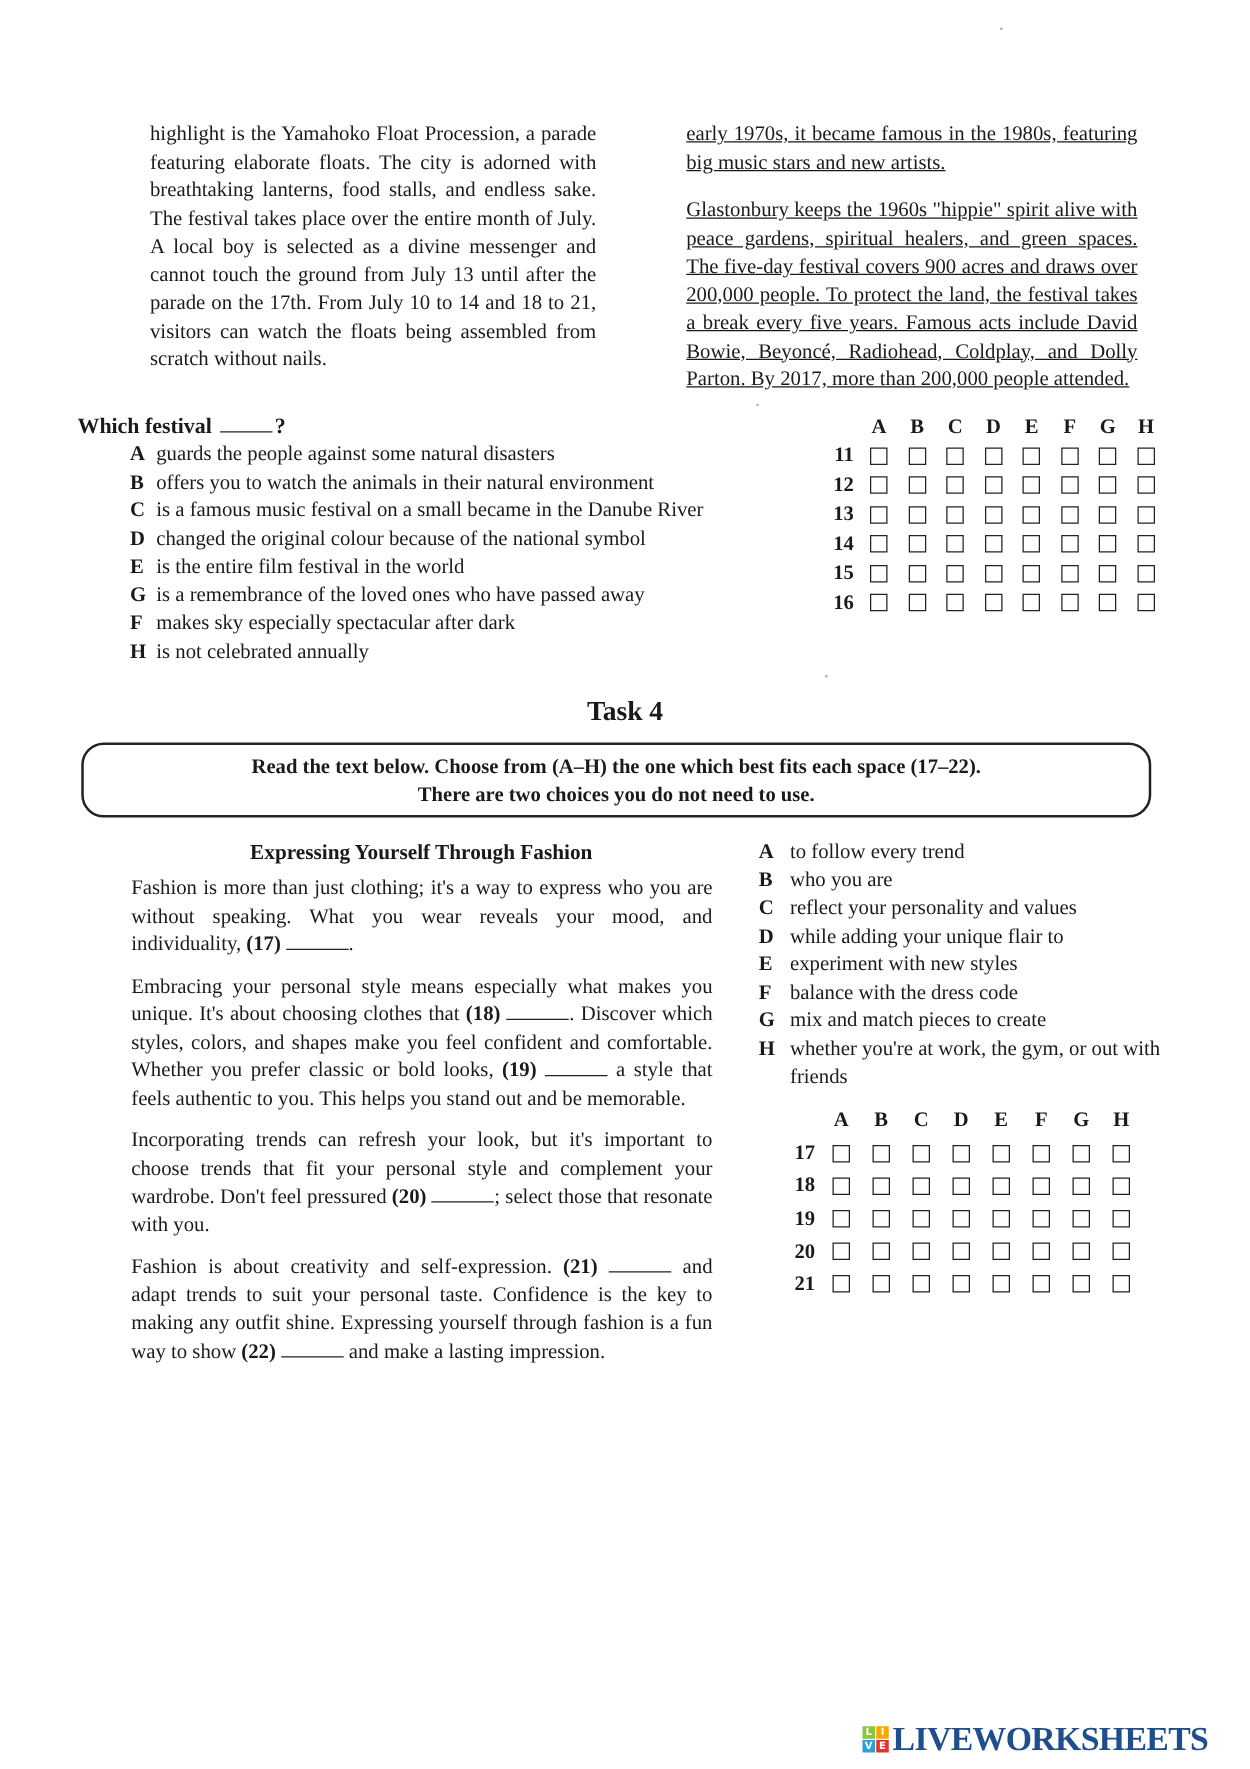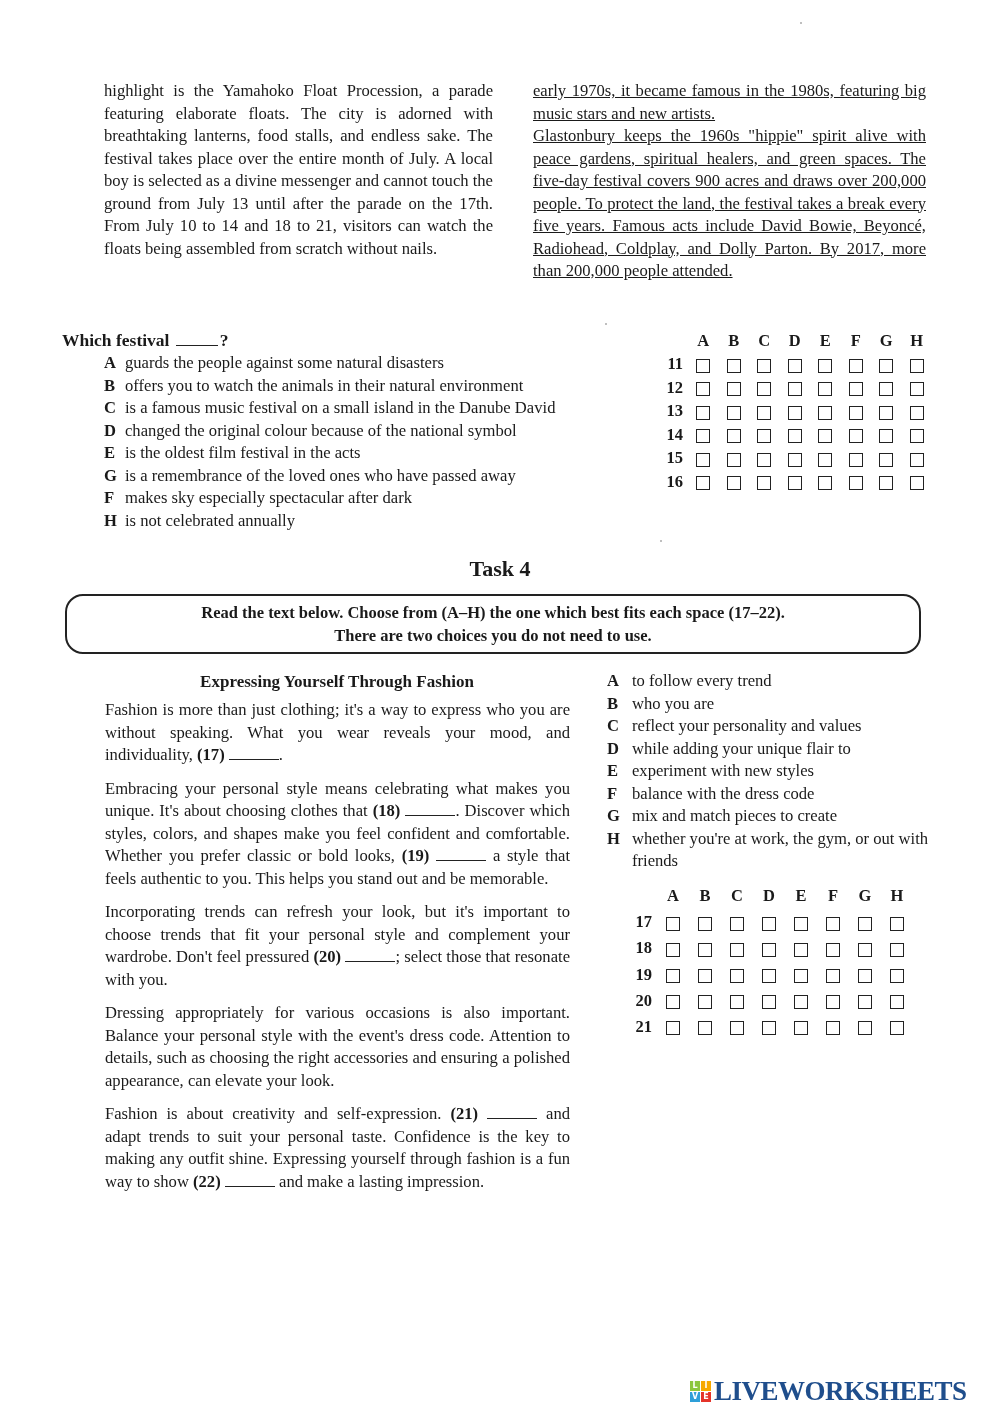--- a/index.html
+++ b/index.html
@@ -5,21 +5,21 @@
   html, body { margin: 0; padding: 0; background: #ffffff; }
   body {
     width: 1000px; height: 1415px; position: relative; overflow: hidden;
     font-family: "Liberation Serif", "DejaVu Serif", serif;
     color: #1a1a1a;
   }
   .abs { position: absolute; }
   .para {
     font-size: 16.6px; line-height: 22.5px; text-align: justify;
   }
-  .para p { margin: 0; }
+  .para p { margin: 16px; }
   .col1 { left: 104px; top: 80px; width: 389px; }
   .col2 { left: 533px; top: 80px; width: 393px; text-decoration: underline; }
 
   .q-title { left: 62px; top: 330px; font-size: 17.5px; font-weight: bold; }
   .q-title .blank { display: inline-block; width: 42px; border-bottom: 1.5px solid #222; margin: 0 2px; height: 14px; }
   .opt-list { left: 104px; top: 352px; font-size: 16.6px; line-height: 22.5px; }
   .opt { white-space: nowrap; }
   .opt .letter { font-weight: bold; display: inline-block; width: 21px; }
 
   .grid { font-weight: bold; font-size: 16px; }
@@ -74,23 +74,23 @@
 </div>
 
 <div class="abs q-title">
   <span>Which festival</span>
   <span class="blank"></span><span>?</span>
 </div>
 
 <div class="abs opt-list">
   <div class="opt"><span class="letter">A</span><span>guards the people against some natural disasters</span></div>
   <div class="opt"><span class="letter">B</span><span>offers you to watch the animals in their natural environment</span></div>
-  <div class="opt"><span class="letter">C</span><span>is a famous music festival on a small island in the Danube David</span></div>
+  <div class="opt"><span class="letter">C</span><span>is a famous music festival on a small became in the Danube River</span></div>
   <div class="opt"><span class="letter">D</span><span>changed the original colour because of the national symbol</span></div>
-  <div class="opt"><span class="letter">E</span><span>is the oldest film festival in the acts</span></div>
+  <div class="opt"><span class="letter">E</span><span>is the entire film festival in the world</span></div>
   <div class="opt"><span class="letter">G</span><span>is a remembrance of the loved ones who have passed away</span></div>
   <div class="opt"><span class="letter">F</span><span>makes sky especially spectacular after dark</span></div>
   <div class="opt"><span class="letter">H</span><span>is not celebrated annually</span></div>
 </div>
 
 <div class="abs grid grid1">
   <table>
     <thead>
       <tr>
         <th></th>
@@ -182,33 +182,32 @@
 </div>
 
 <div class="abs fash-title">Expressing Yourself Through Fashion</div>
 <div class="abs para fashion">
   <p>
     <span>Fashion is more than just clothing; it's a way to express who you are without speaking. What you wear reveals your mood, and individuality,</span>
     <span class="num-b">(17)</span>
     <span class="gap"></span><span>.</span>
   </p>
   <p>
-    <span>Embracing your personal style means celebrating what makes you unique. It's about choosing clothes that</span>
+    <span>Embracing your personal style means especially what makes you unique. It's about choosing clothes that</span>
     <span class="num-b">(18)</span>
     <span class="gap"></span><span>. Discover which styles, colors, and shapes make you feel confident and comfortable. Whether you prefer classic or bold looks,</span>
     <span class="num-b">(19)</span>
     <span class="gap"></span>
     <span>a style that feels authentic to you. This helps you stand out and be memorable.</span>
   </p>
   <p>
     <span>Incorporating trends can refresh your look, but it's important to choose trends that fit your personal style and complement your wardrobe. Don't feel pressured</span>
     <span class="num-b">(20)</span>
     <span class="gap"></span><span>; select those that resonate with you.</span>
   </p>
-  <p>Dressing appropriately for various occasions is also important. Balance your personal style with the event's dress code. Attention to details, such as choosing the right accessories and ensuring a polished appearance, can elevate your look.</p>
   <p>
     <span>Fashion is about creativity and self-expression.</span>
     <span class="num-b">(21)</span>
     <span class="gap"></span>
     <span>and adapt trends to suit your personal taste. Confidence is the key to making any outfit shine. Expressing yourself through fashion is a fun way to show</span>
     <span class="num-b">(22)</span>
     <span class="gap"></span>
     <span>and make a lasting impression.</span>
   </p>
 </div>

